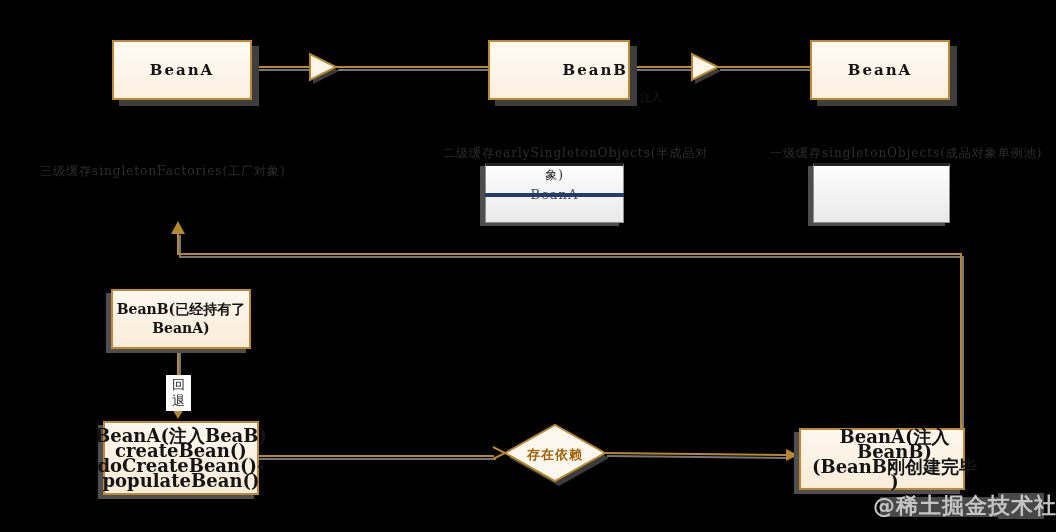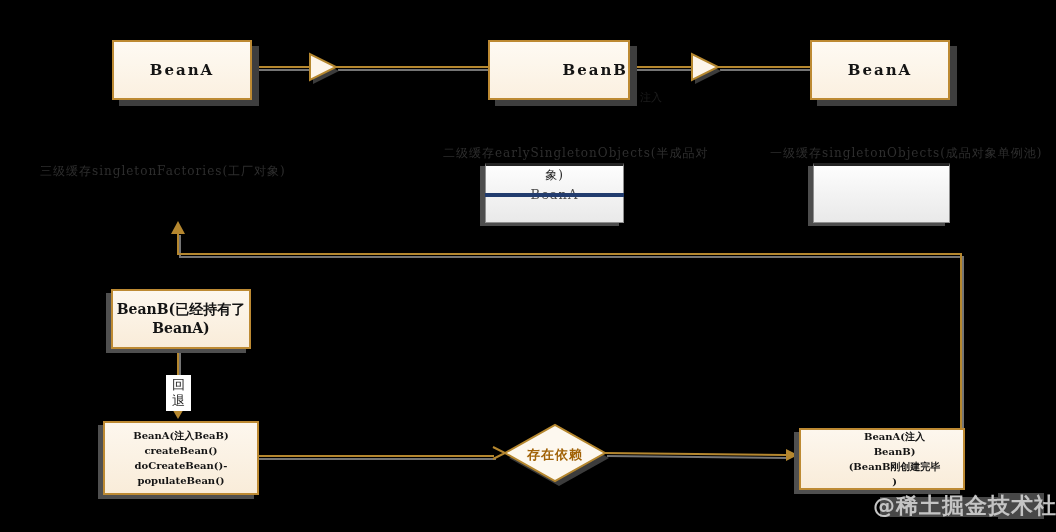--- a/index.html
+++ b/index.html
@@ -36,21 +36,21 @@
   .fb{
     position:absolute;z-index:2;
     background:linear-gradient(180deg,#fdf7ee 0%,#f9ecd9 100%);
     border:2px solid #bd8a33;
     box-shadow:-5px 4px 0 #4f4f4f;
     display:flex;flex-direction:column;align-items:center;justify-content:center;
     font-weight:bold;color:#141414;text-align:center;
   }
   .fb .ln{white-space:nowrap;}
   .fb-14{font-size:14px;line-height:19px;}
-  .fb-13{font-size:10px;line-height:15px;}
+  .fb-13{font-size:18px;line-height:15px;}
   .rollback{
     position:absolute;z-index:3;background:#ffffff;color:#1f1f1f;
     font-size:13px;line-height:16px;text-align:center;padding:2px 6px;
   }
   .diamond-label{
     position:absolute;z-index:3;width:100px;text-align:center;
     font-weight:bold;font-size:13px;color:#a16207;letter-spacing:1px;
   }
   
   .navy-bar{position:absolute;left:-1px;right:-1px;top:27px;height:4px;background:#223c6e;z-index:4;}

